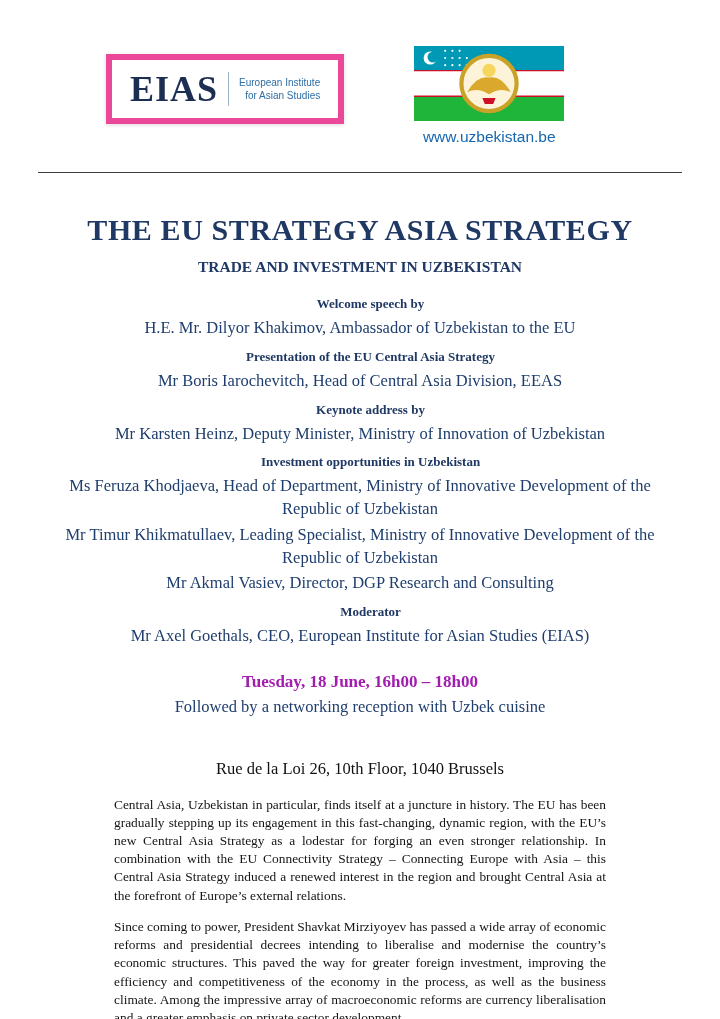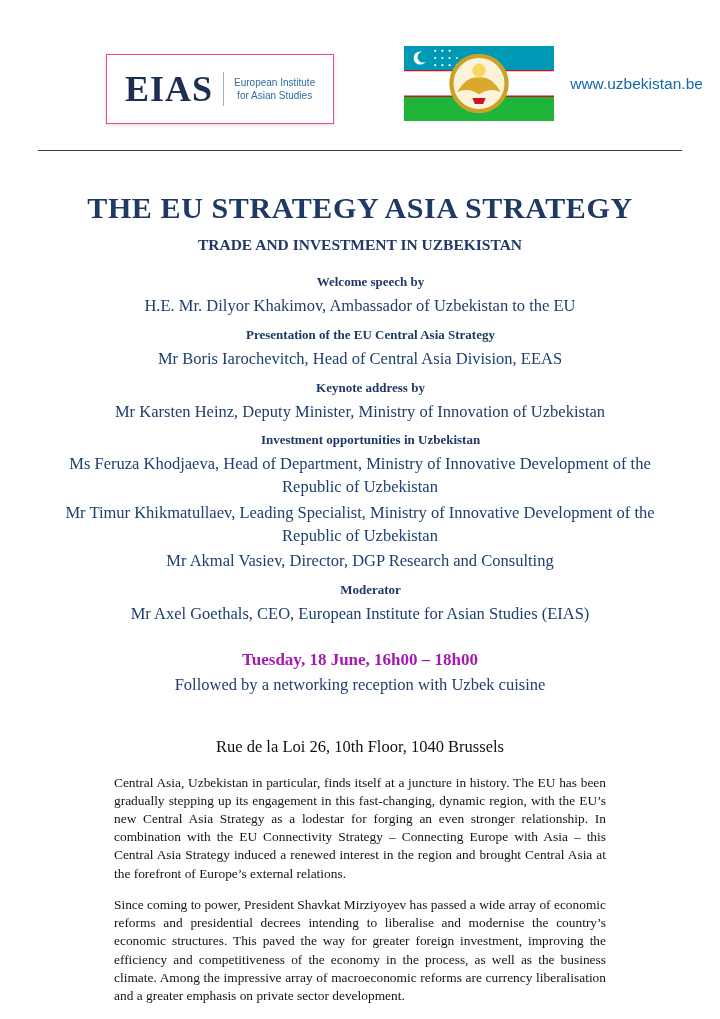--- a/index.html
+++ b/index.html
@@ -18,21 +18,21 @@
   
   .header {
     display: flex;
     align-items: flex-start;
     padding: 46px 0 0 106px;
     gap: 70px;
   }
   .eias-logo {
     margin-top: 8px;
     background: #fff;
-    border: 1px solid #ec4899;
+    border: 6px solid #ec4899;
     box-shadow: 0 1px 4px rgba(0,0,0,.15);
     padding: 12px 18px;
     display: flex;
     align-items: center;
     gap: 10px;
     height: 70px;
   }
   .eias-acronym {
     font-family: "Liberation Serif", serif;
     font-size: 36px;
@@ -42,23 +42,23 @@
     line-height: 1;
   }
   .eias-divider { width: 1px; height: 34px; background: #9fb3c8; }
   .eias-name {
     display: flex;
     flex-direction: column;
     font-family: "Liberation Sans", sans-serif;
     font-size: 10px;
     color: #2d6da3;
     line-height: 1.3;
-    text-align: center;
+    text-align: right;
   }
-  .flag-block { display: flex; flex-direction: row; align-items: center; gap: 16px; }
+  .flag-block { display: flex; flex-direction: column; align-items: center; gap: 7px; }
   .uzbekistan-url {
     font-family: "Liberation Sans", sans-serif;
     font-size: 15.5px;
     color: #1566b0;
     text-decoration: none;
   }
   .rule { border-top: 1.6px solid #3c3c3c; margin: 26px 38px 0; }
 
   
   .main { text-align: center; color: #1f3e6e; }

